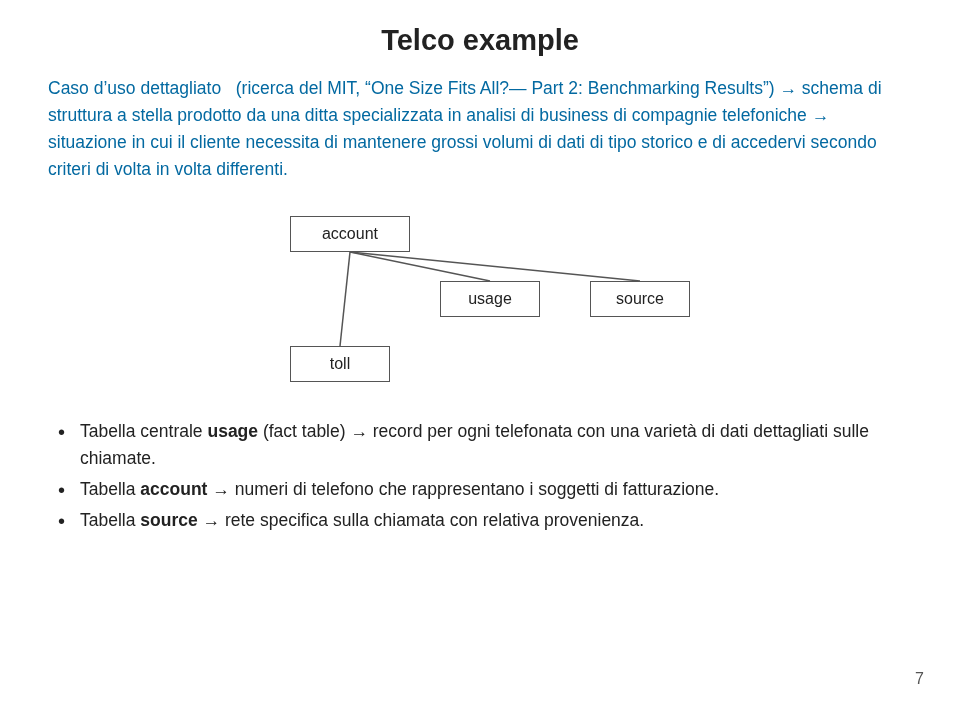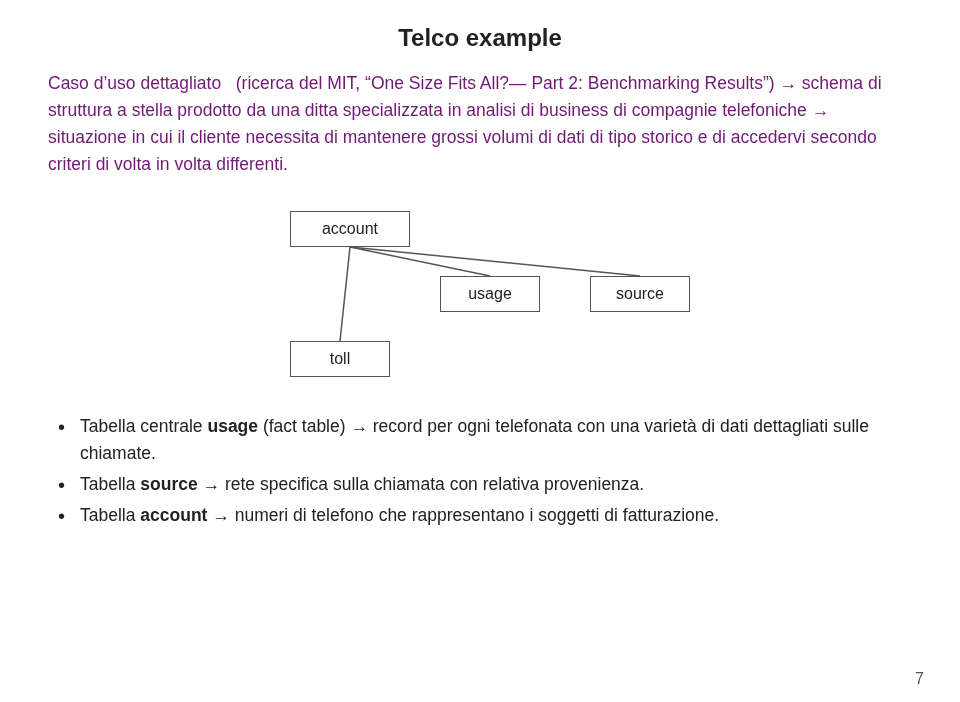--- a/index.html
+++ b/index.html
@@ -10,31 +10,31 @@
       font-size: 18px;
       color: #222;
       width: 960px;
       min-height: 702px;
       position: relative;
       padding: 24px 48px 40px 48px;
     }
 
     h1 {
       text-align: center;
-      font-size: 24px;
+      font-size: 29px;
       font-weight: 600;
       margin-bottom: 18px;
       color: #222;
     }
 
     .intro-text {
       font-size: 17.5px;
       line-height: 1.55;
       margin-bottom: 22px;
-      color: #701a75;
+      color: #0369a1;
     }
 
     .diagram-area {
       display: flex;
       justify-content: center;
       margin: 0 auto 22px auto;
       width: 540px;
       height: 190px;
       position: relative;
     }
@@ -134,20 +134,20 @@
   <div class="diagram-box" style="left:80px; top:140px; width:100px; height:36px;">
     toll
   </div>
 </div>
 
 <ul class="bullet-list">
   <li>
     Tabella centrale <strong>usage</strong> (fact table) → record per ogni telefonata con una varietà di dati dettagliati sulle chiamate.
   </li>
   <li>
-    Tabella <strong>source</strong> → rete specifica sulla chiamata con relativa provenienza.
+    Tabella <strong>account</strong> → numeri di telefono che rappresentano i soggetti di fatturazione.
   </li>
   <li>
-    Tabella <strong>account</strong> → numeri di telefono che rappresentano i soggetti di fatturazione.
+    Tabella <strong>source</strong> → rete specifica sulla chiamata con relativa provenienza.
   </li>
 </ul>
 
 <span class="page-number">7</span>
 
 </body></html>

